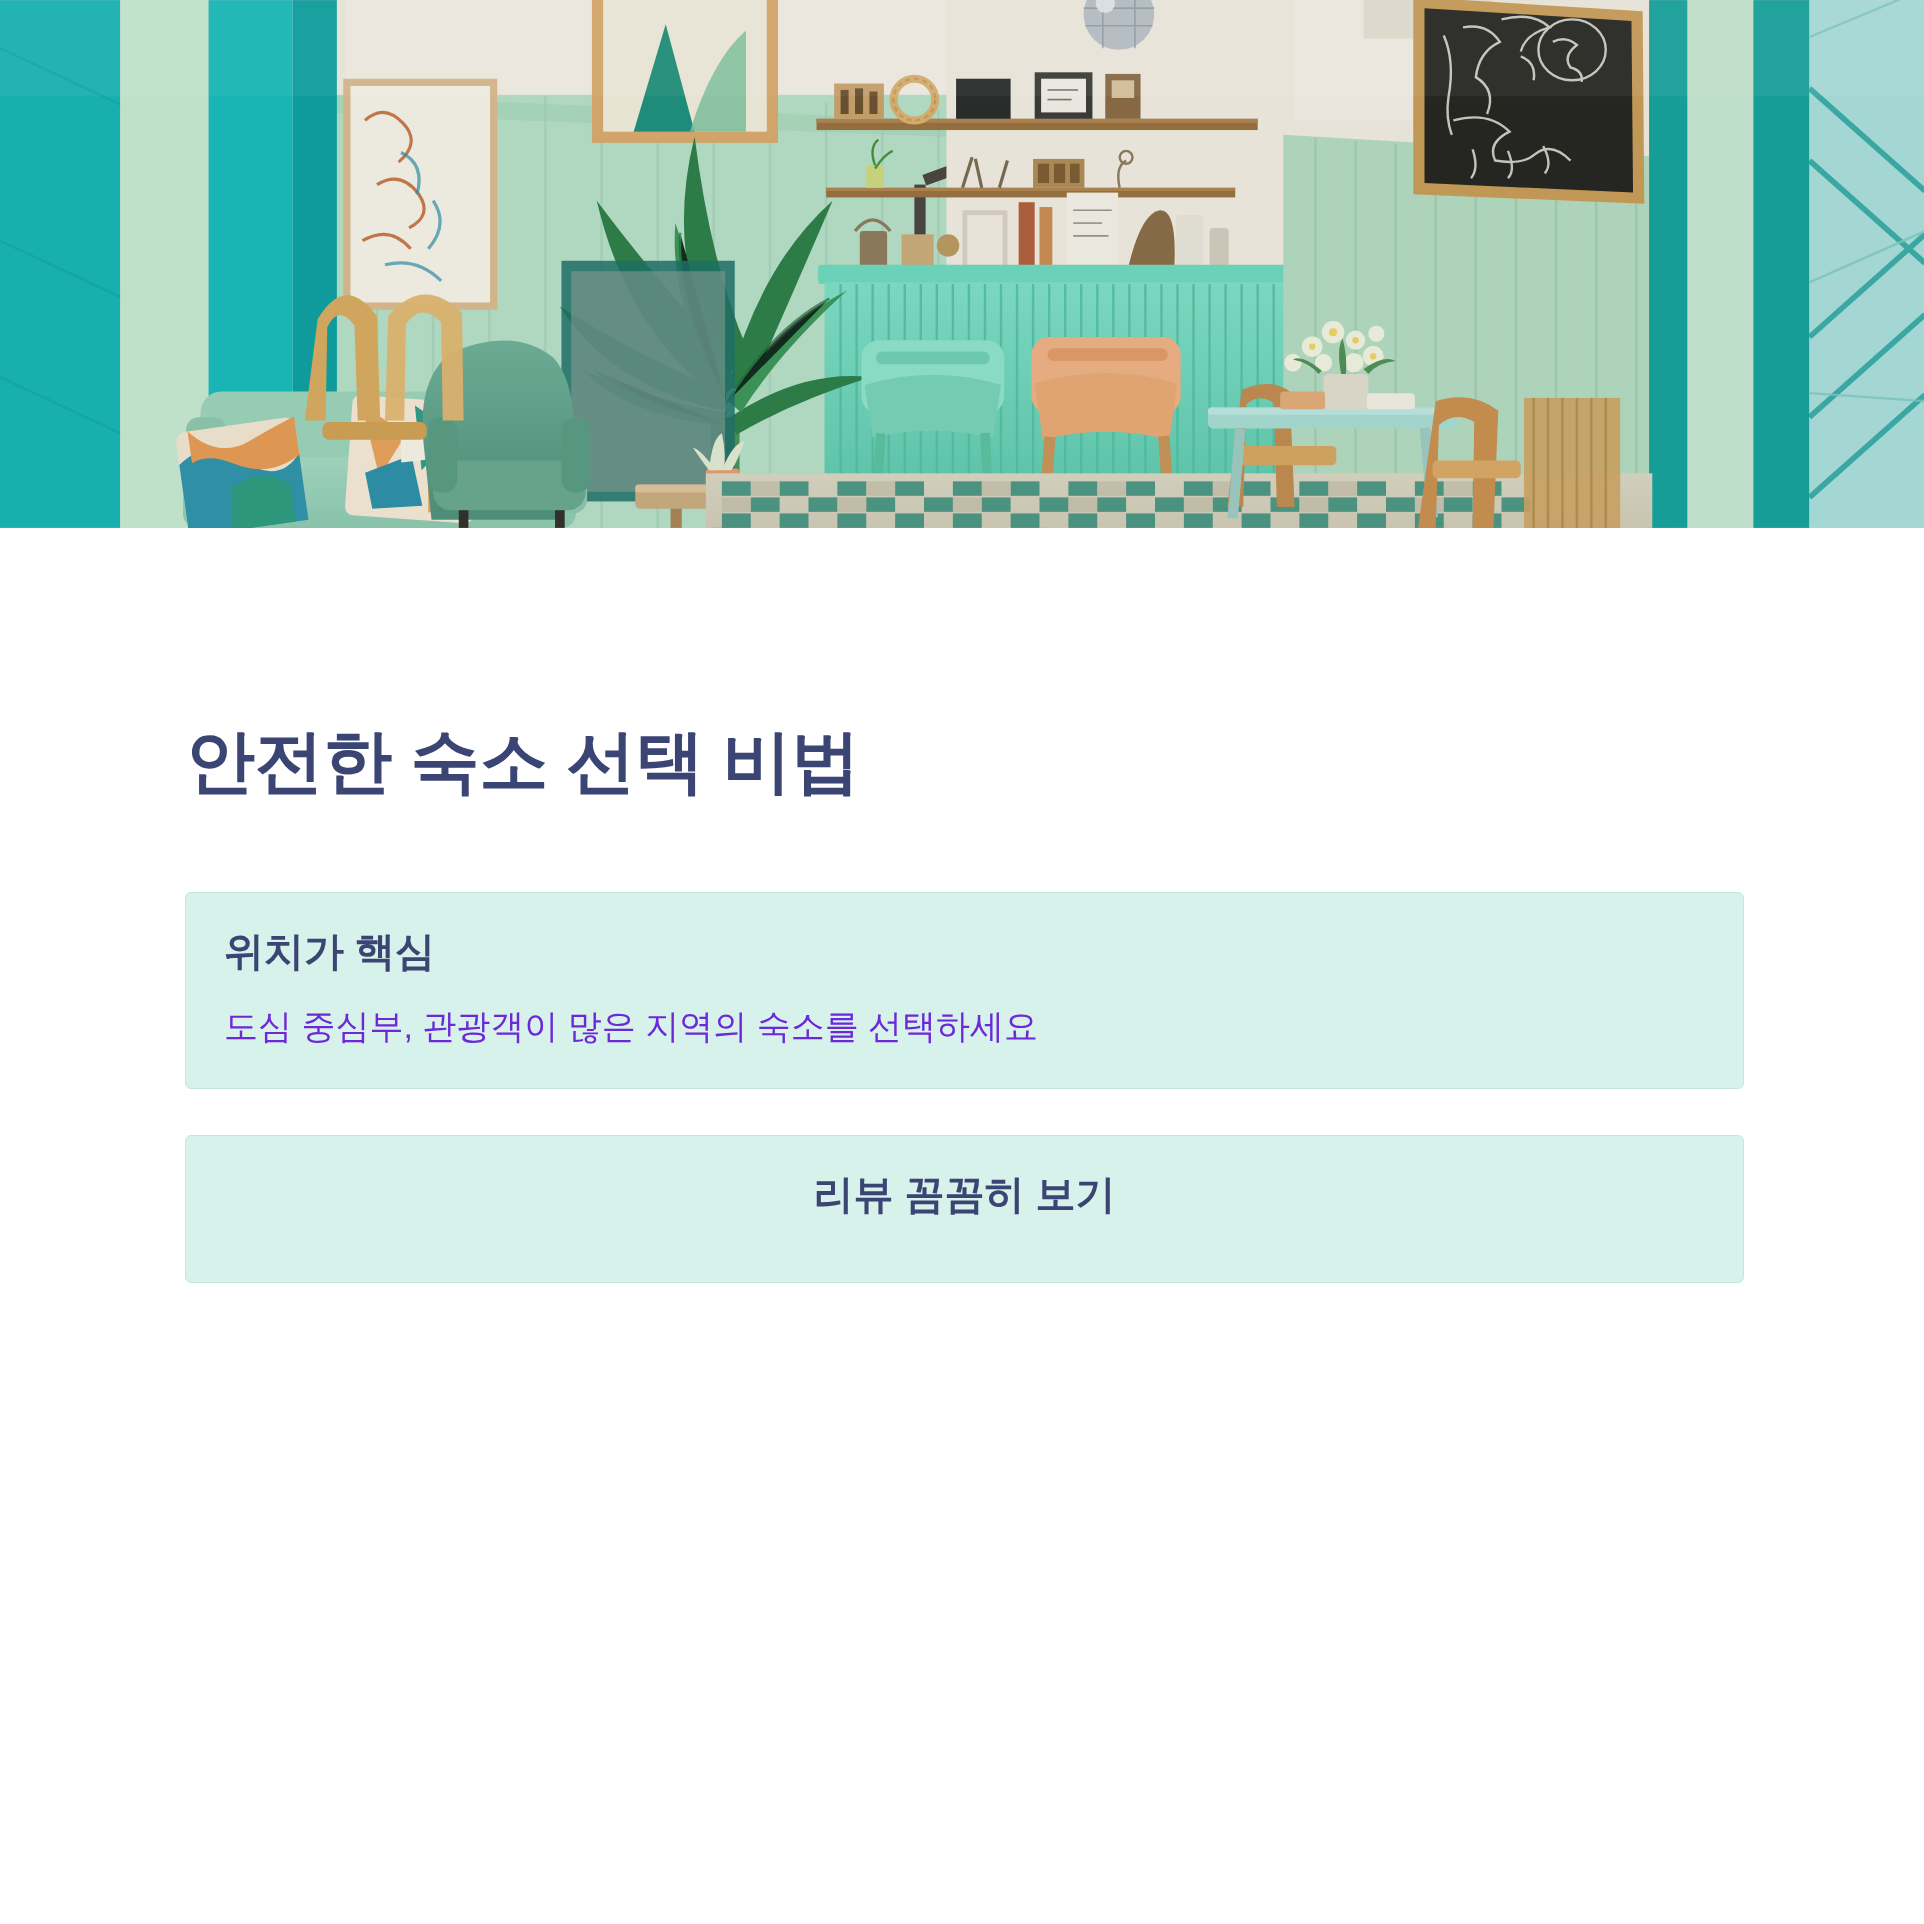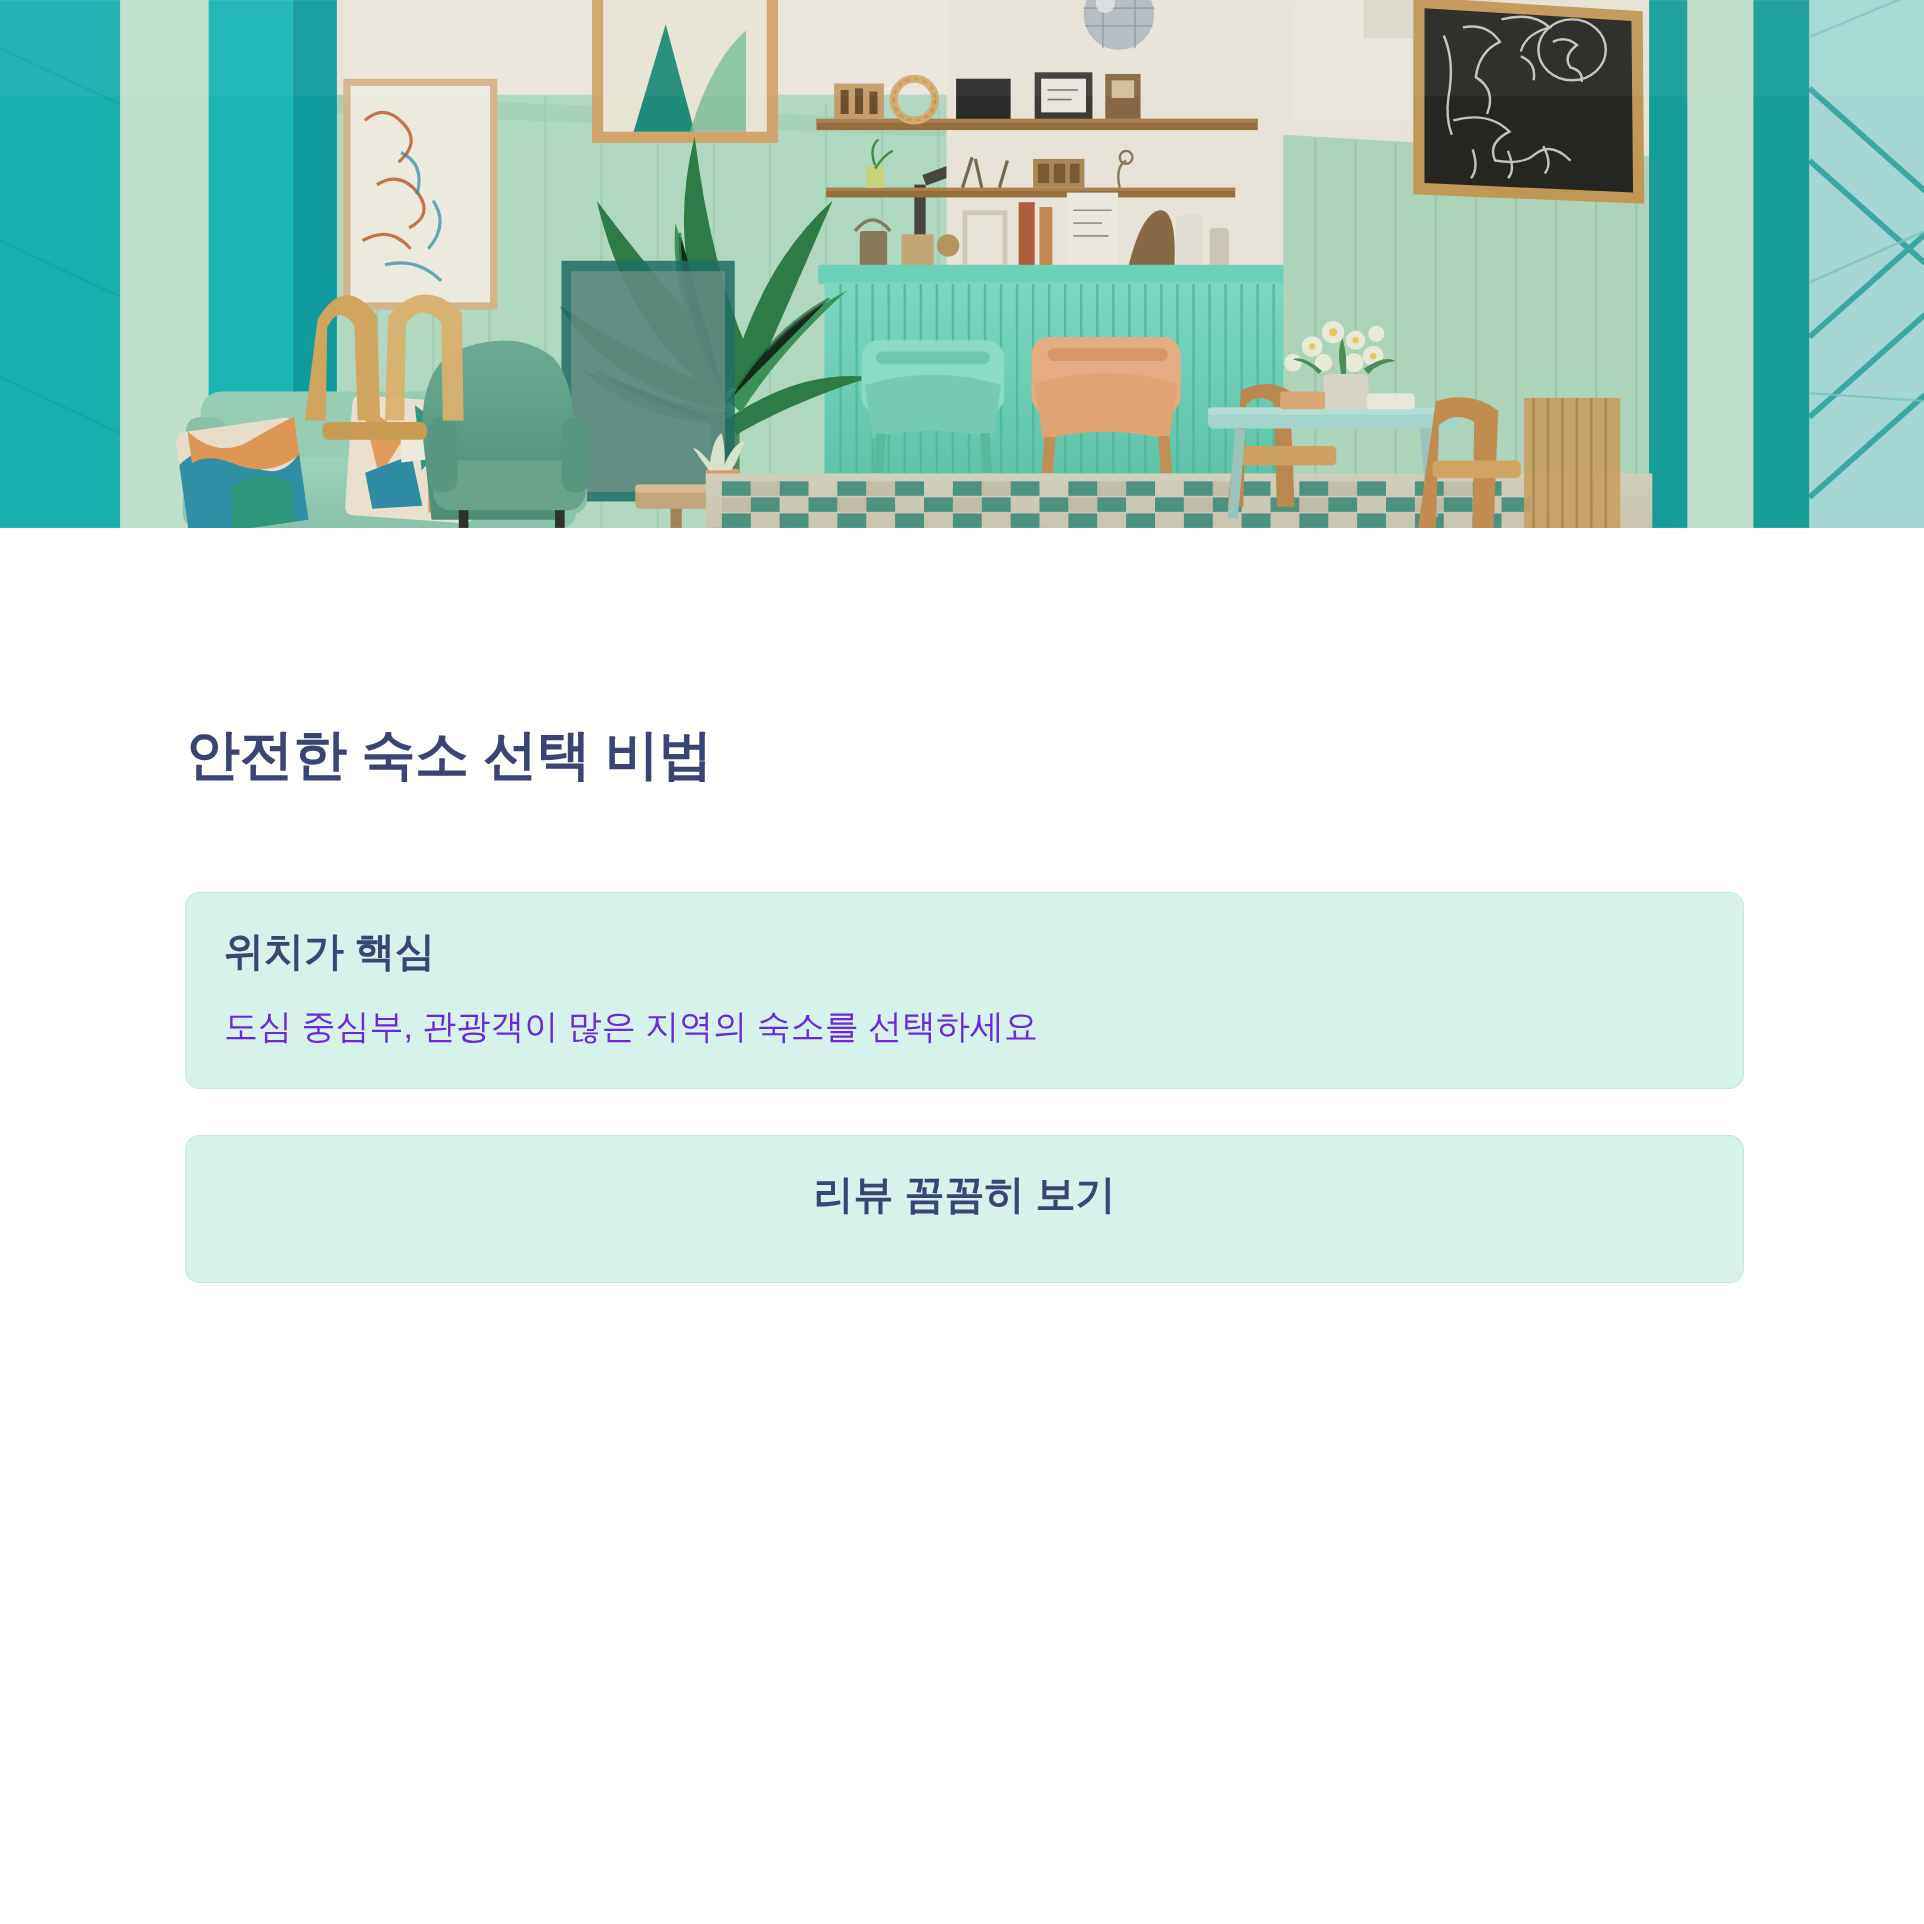--- a/index.html
+++ b/index.html
@@ -35,41 +35,41 @@
     position: absolute;
     left: 0;
     top: 528px;
     width: 1925px;
   }
 
   .page-title {
     position: absolute;
     left: 186px;
     top: 199px;
-    font-size: 54px;
+    font-size: 69px;
     line-height: 1.0;
     font-weight: 700;
     letter-spacing: -0.4px;
     color: #3b4574;
     white-space: nowrap;
     text-align: right;
   }
 
   .card-list {
     position: absolute;
     left: 185px;
     top: 364px;
     width: 1559px;
   }
 
   .card {
     width: 1559px;
     background: #d6f2ea;
     border: 0.8px solid #c4e7dd;
-    border-radius: 14px;
+    border-radius: 6px;
     padding: 34px 38px 37px 38px;
     margin-bottom: 46px;
   }
   .card:last-child { margin-bottom: 0; text-align: center; }
 
   .card-title {
     font-size: 40px;
     line-height: 1.22;
     font-weight: 700;
     color: #3b4574;

